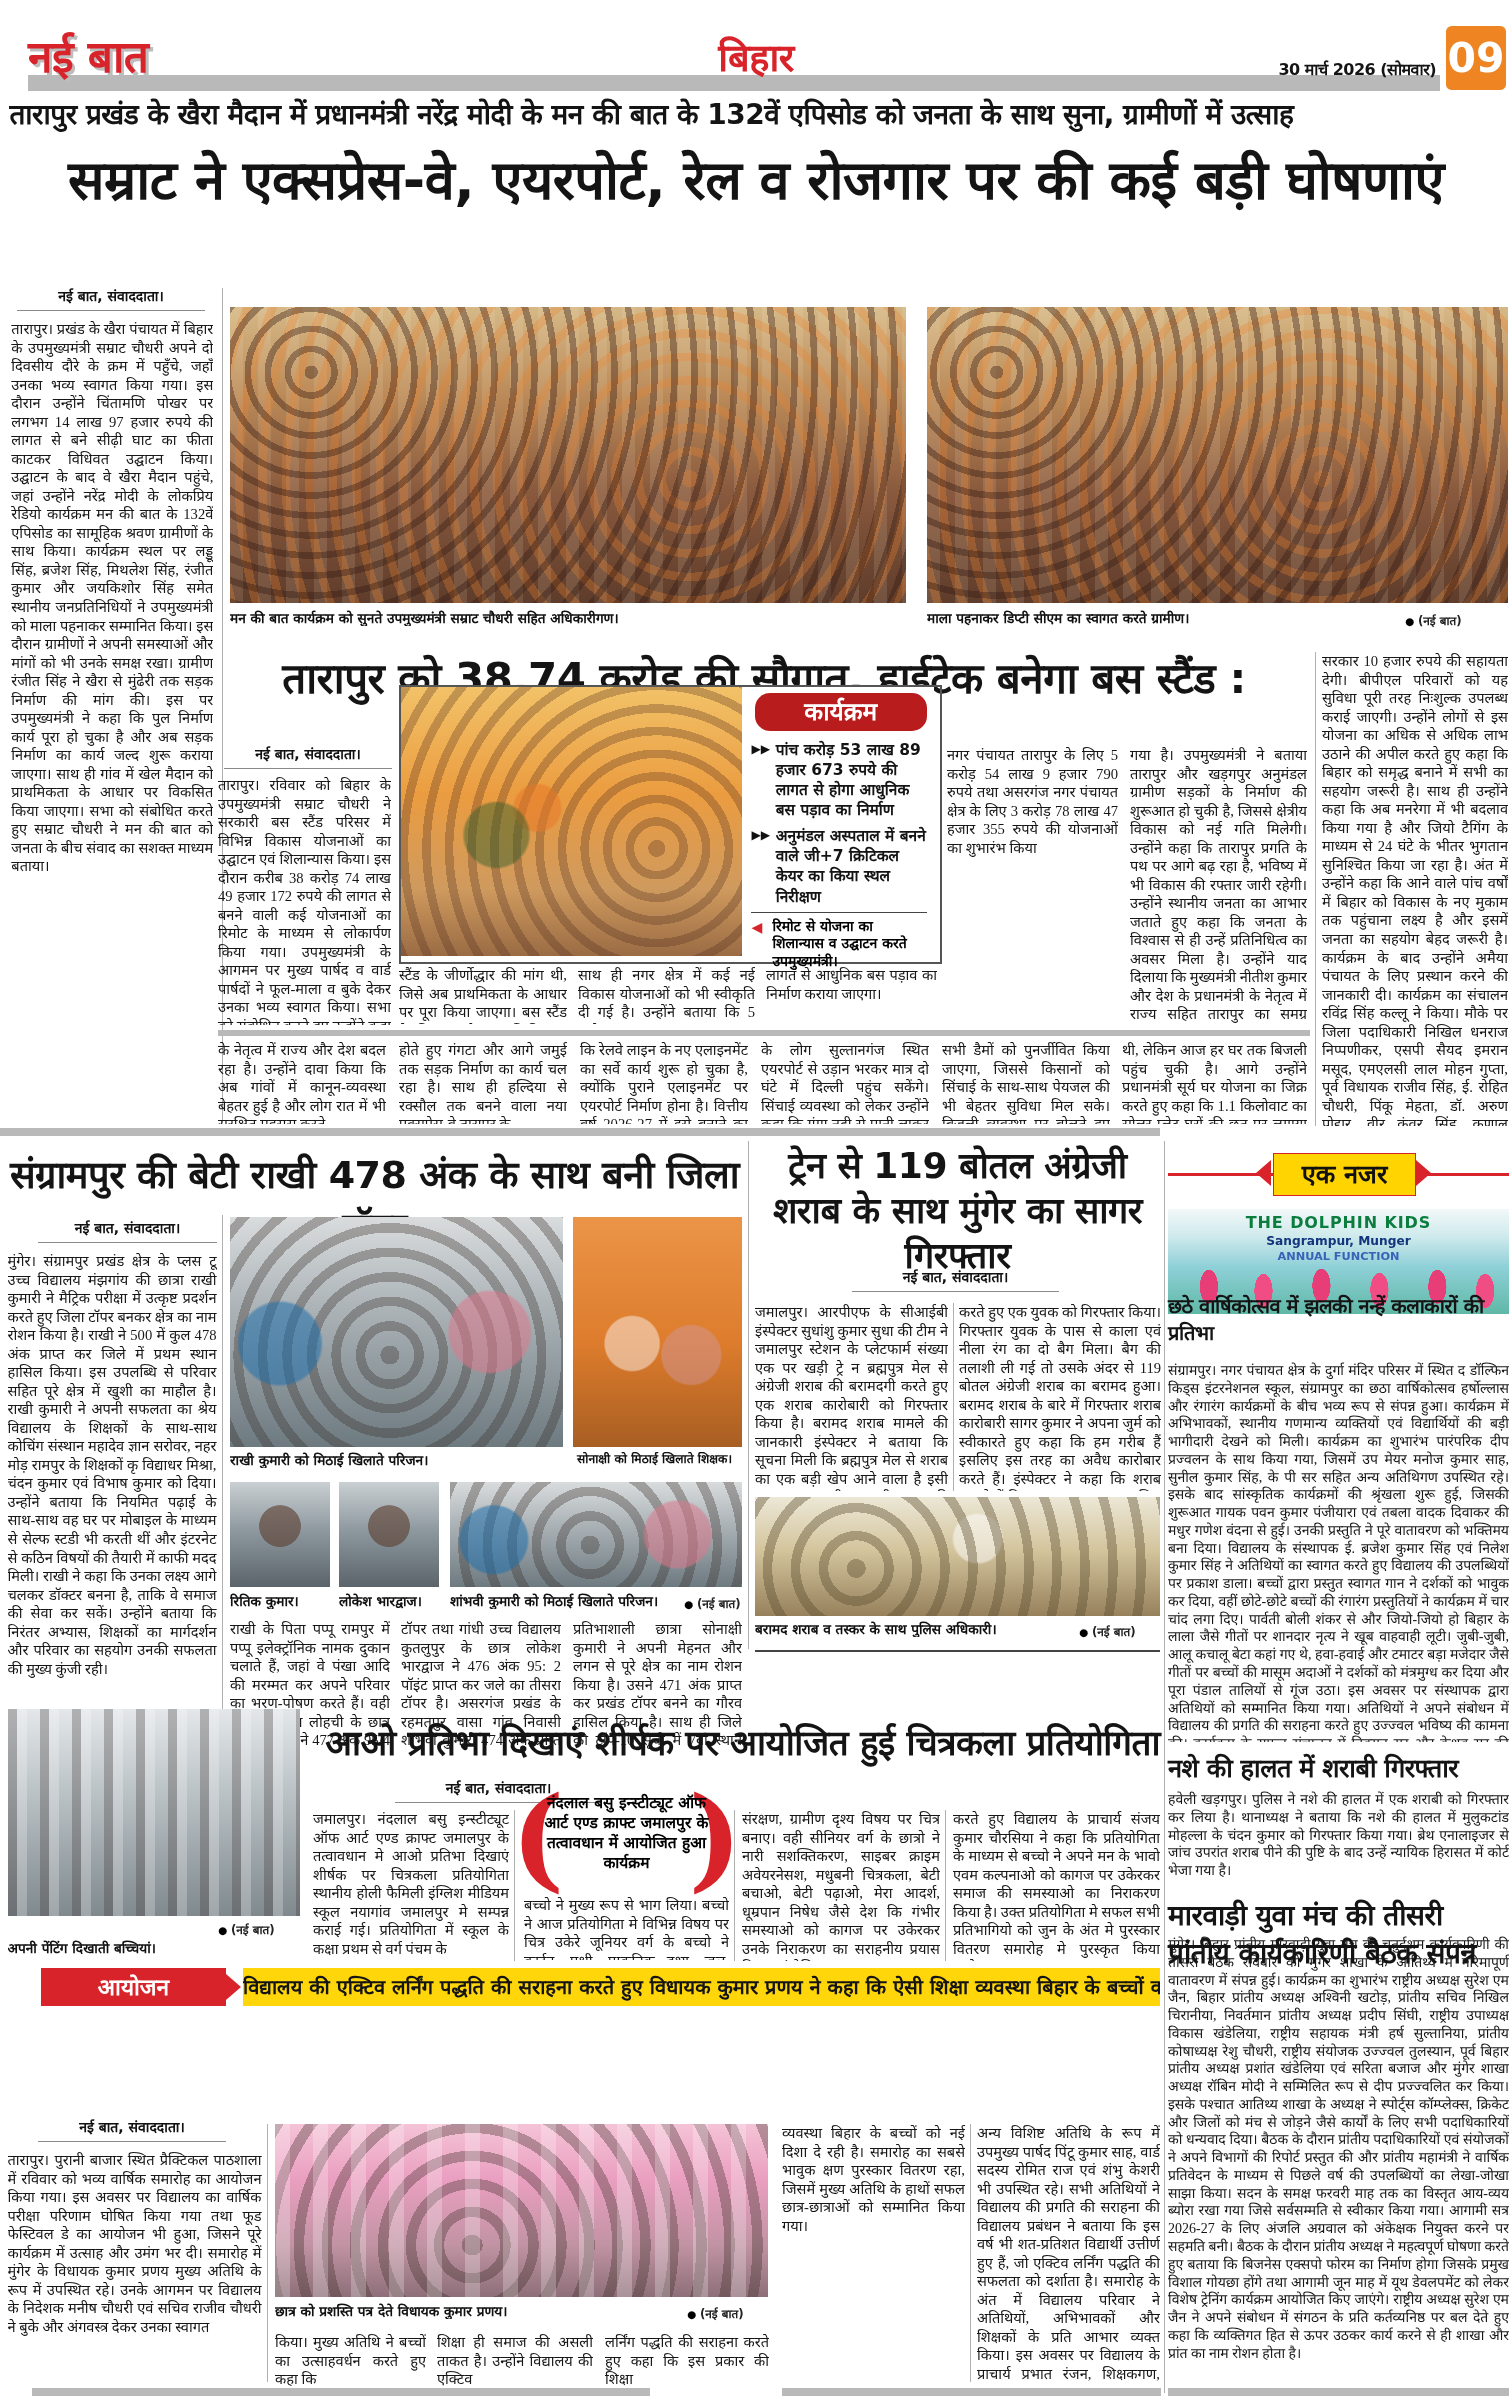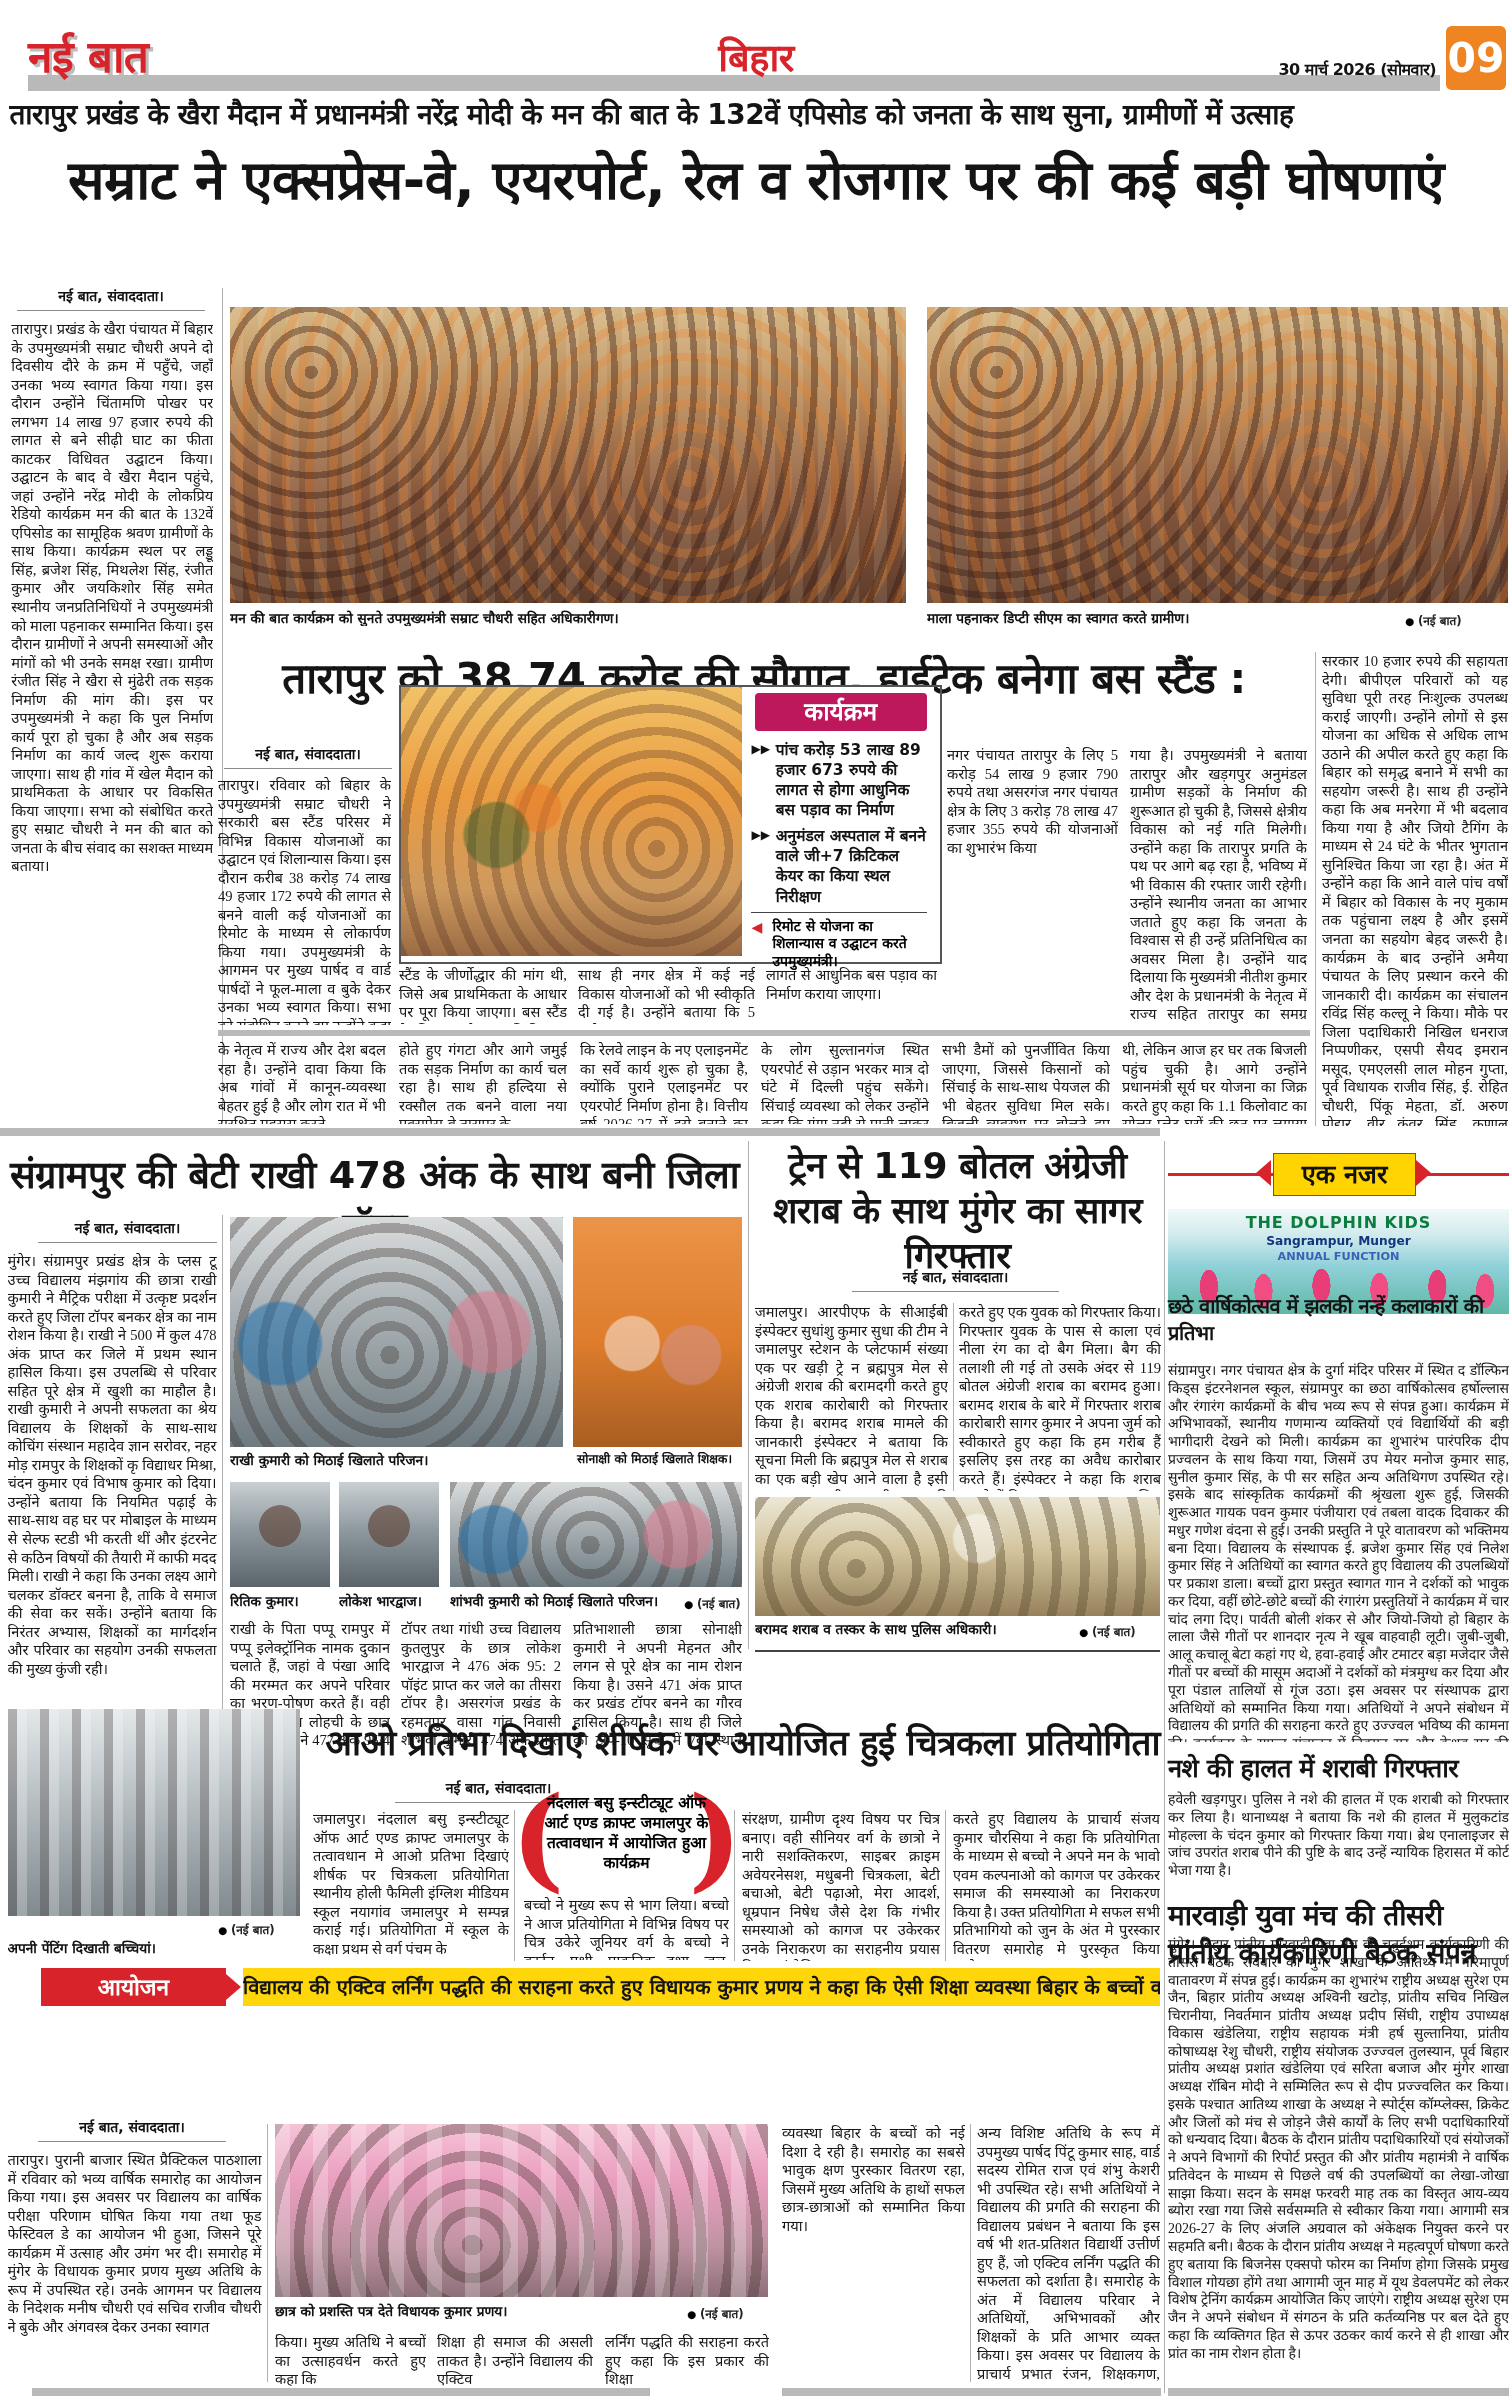--- a/index.html
+++ b/index.html
@@ -47,21 +47,21 @@
     radial-gradient(ellipse 15px 28px at 79% 74%,#e83e78 0 60%,transparent 61%),
     radial-gradient(ellipse 15px 28px at 93% 78%,#ef4d84 0 60%,transparent 61%)}
   .ph-paint{background:linear-gradient(180deg,#e3e7e9 0%,#b6bec2 45%,#80898e 100%)}
   .ph-paint:before{content:"";position:absolute;inset:0;background:repeating-linear-gradient(90deg,rgba(60,50,50,.30) 0 9.4px,rgba(255,255,255,.25) 9.4px 19px,transparent 19px 32px)}
   .ph-annual{background:linear-gradient(180deg,#f4c3d6 0%,#ea9fc0 32%,#c193a3 70%,#8d6f79 100%)}
   .ph-annual:before{content:"";position:absolute;inset:0;background:
     repeating-linear-gradient(90deg,rgba(255,255,255,.25) 0 15px,transparent 15px 38px),
     repeating-radial-gradient(circle at 40% 70%,rgba(60,45,40,.35) 0 10.4px,transparent 10.4px 28px)}
   .red{color:#d8232a}
   .program-box{position:absolute;background:#fff;display:flex;flex-direction:column}
-  .program-title{background:#be185d;color:#fff;font:bold 24.5px/38px "DejaVu Sans",sans-serif;text-align:center;border-radius:4px;position:relative;margin:5.6px 7.5px 3.8px 13px}
+  .program-title{background:#b91c1c;color:#fff;font:bold 24.5px/38px "DejaVu Sans",sans-serif;text-align:center;border-radius:15px;position:relative;margin:5.6px 7.5px 3.8px 13px}
   .tri-l{position:absolute;width:0;height:0;border-top:13px solid transparent;border-bottom:13px solid transparent;border-right:15px solid #d8232a}
   .tri-r{position:absolute;width:0;height:0;border-top:13px solid transparent;border-bottom:13px solid transparent;border-left:15px solid #d8232a}
   .bullet-row{display:flex;gap:5.6px;padding:5.6px 7.5px 0 9.4px;font:bold 15.5px/1.3 "DejaVu Sans",sans-serif;color:#141414;text-align:left}
   .bullet-row .bi{color:#111;font-size:12.2px;line-height:1.6;flex:0 0 auto}
   .pq-bracket{position:absolute;font:bold 113px/1 "DejaVu Serif",serif;color:#d8232a}
   .najar-box{position:absolute;background:#ffd400;border:1.9px solid #d8232a;font:bold 25.4px/41px "DejaVu Sans",sans-serif;text-align:center;color:#111}
   .strip-label{position:absolute;background:#d8232a;color:#fff;font:bold 22.6px/38px "DejaVu Sans",sans-serif;text-align:center}
   .strip-band{position:absolute;background:#ffd60a;color:#141414;font:bold 20px/38px "DejaVu Sans",sans-serif;text-align:center;overflow:hidden;white-space:nowrap}
   .ov{position:absolute;font-family:"DejaVu Sans",sans-serif;font-weight:bold;white-space:nowrap}
 </style>

